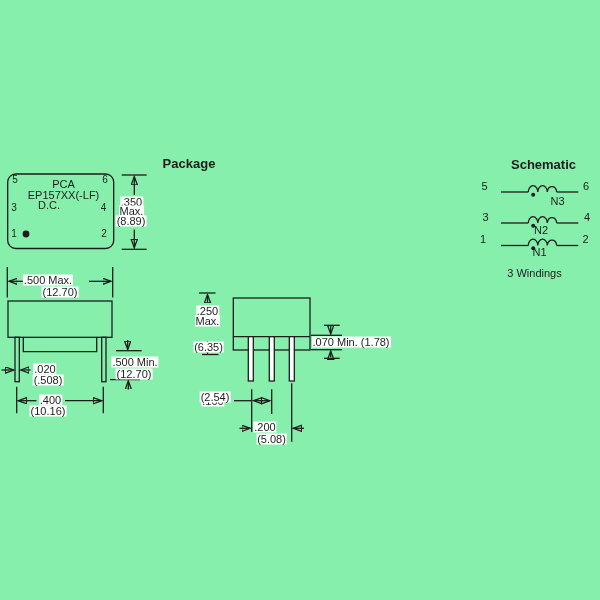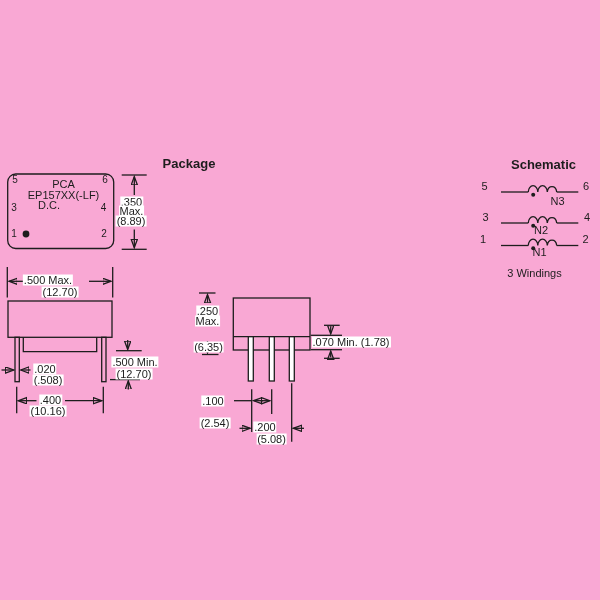--- a/index.html
+++ b/index.html
@@ -1,17 +1,17 @@
 <!DOCTYPE html>
 <html><head>
 <meta charset="utf-8">
 <style>
   html,body { margin:0; padding:0; background:#ffffff; }
   #canvas {
-    position:relative; width:600px; height:600px; background:#f9a8d4;
+    position:relative; width:600px; height:600px; background:#86efac;
     font-family:"Liberation Sans", sans-serif; color:#1d1d1d; overflow:hidden;
   }
   #linework { position:absolute; left:0; top:0; }
   #linework line, #linework rect, #linework polyline, #linework path {
     stroke:#1d1d1d; stroke-width:1.3; fill:none;
   }
   #linework .whitefill { fill:#ffffff; }
   #linework .dot { fill:#1d1d1d; stroke:none; }
   .lbl {
     position:absolute; font-size:11px; line-height:1; white-space:nowrap;
@@ -171,21 +171,21 @@
   <div class="lbl bg" style="left:50.5px; top:399.8px;">.400</div>
   <div class="lbl bg" style="left:48px; top:410.5px;">(10.16)</div>
 
   <div class="lbl bg" style="left:207.5px; top:310.8px;">.250</div>
   <div class="lbl bg" style="left:207.5px; top:320.8px;">Max.</div>
   <div class="lbl bg" style="left:208.5px; top:331px;margin-top:16px;">(6.35)</div>
 
   <div class="lbl bg left-anchor" style="left:311.5px; top:342.3px;">.070 Min. (1.78)</div>
 
   <div class="lbl bg" style="left:213px; top:401.3px;">.100</div>
-  <div class="lbl bg" style="left:215px; top:423px;">(2.54)</div>
+  <div class="lbl bg" style="left:215px; top:397px;">(2.54)</div>
 
   <div class="lbl bg" style="left:265px;   top:427.3px;">.200</div>
   <div class="lbl bg" style="left:271.5px; top:438.8px;">(5.08)</div>
 
   <div class="lbl" style="left:484.5px; top:185.5px;">5</div>
   <div class="lbl" style="left:586px;   top:185.5px;">6</div>
   <div class="lbl" style="left:539px;   top:200.8px;padding-left:37px;">N3</div>
 
   <div class="lbl" style="left:485.5px; top:216.5px;">3</div>
   <div class="lbl" style="left:587px;   top:216.5px;">4</div>

